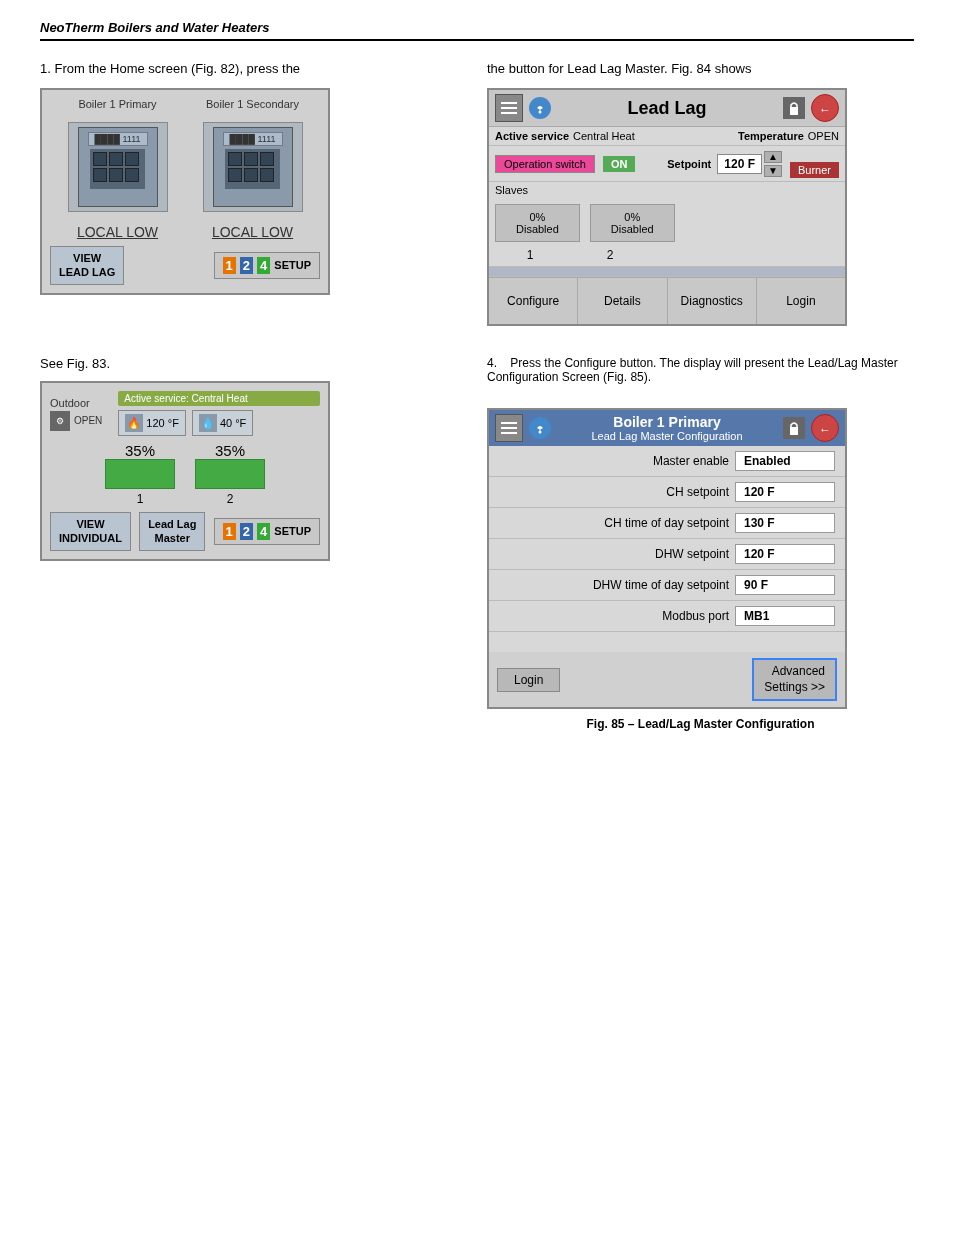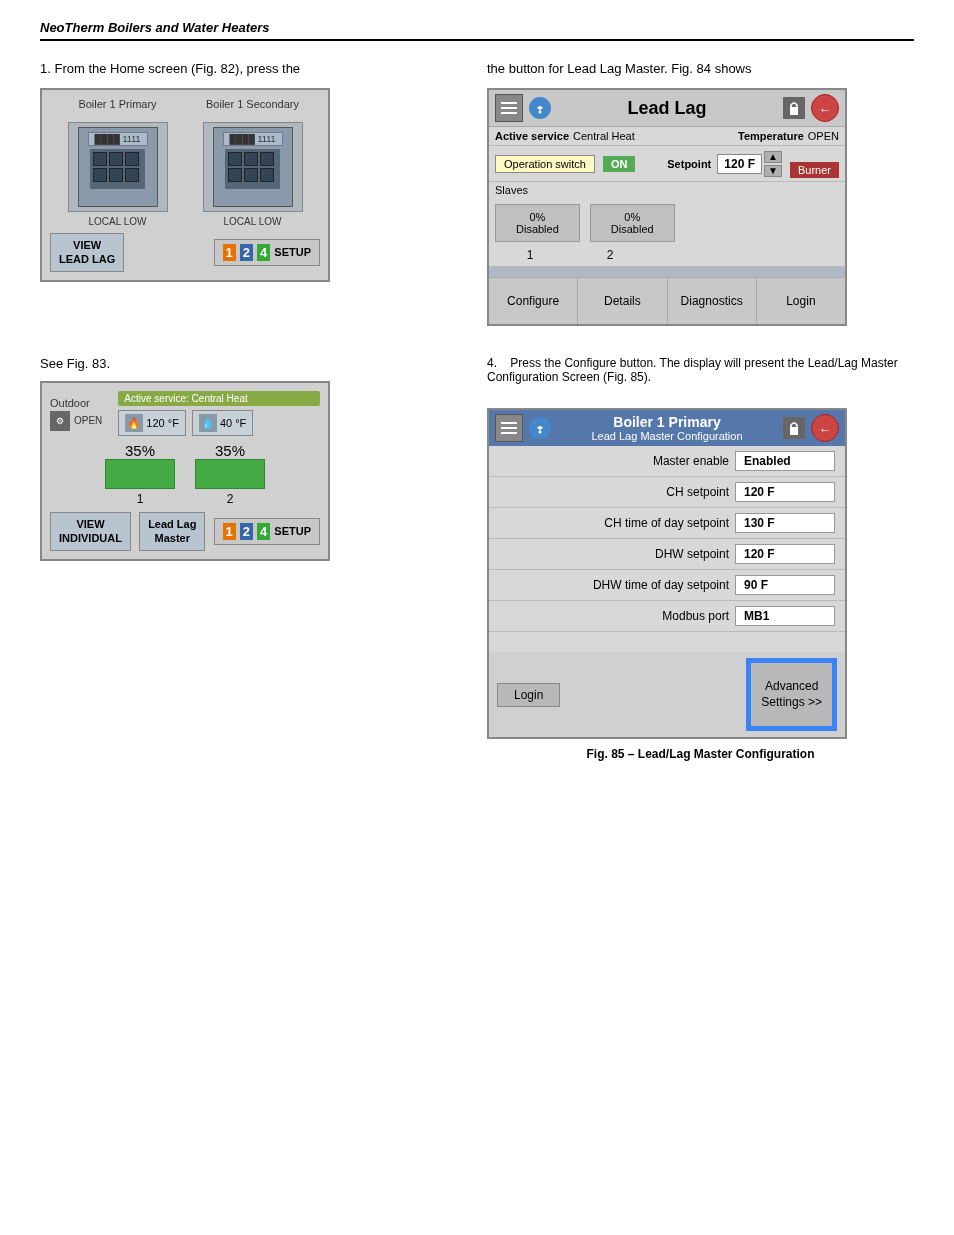--- a/index.html
+++ b/index.html
@@ -63,24 +63,25 @@
       height: 90px;
       margin: 4px auto;
       width: 100px;
       display: flex;
       flex-direction: column;
       align-items: center;
       justify-content: center;
       position: relative;
     }
     .local-low {
-      font-size: 10px;
+      font-size: 14px;
       color: #333;
-      margin-top: 4px;
-      text-align: center;
+      margin-top: 12px;
+      text-align: center;
+      text-decoration: underline;
     }
     .boiler-footer {
       display: flex;
       justify-content: space-between;
       align-items: center;
       margin-top: 6px;
     }
     .view-lead-lag-btn {
       background: #b8c4d0;
       border: 1px solid #888;
@@ -206,21 +207,21 @@
     .ll-op-row {
       display: flex;
       align-items: center;
       padding: 3px 6px;
       background: #d8d8d8;
       border-bottom: 1px solid #bbb;
       font-size: 11px;
       gap: 8px;
     }
     .ll-op-btn {
-      background: #fef9c3;
+      background: #ec4899;
       border: 1px solid #888;
       padding: 2px 8px;
       font-size: 11px;
     }
     .ll-on-badge {
       background: #55aa55;
       color: white;
       padding: 2px 8px;
       font-size: 11px;
       font-weight: bold;
@@ -475,24 +476,24 @@
       background: #d0d0d0;
     }
     .cs-login-btn {
       background: #b8b8b8;
       border: 1px solid #888;
       padding: 4px 16px;
       font-size: 12px;
     }
     .cs-advanced-btn {
       background: #b8b8b8;
-      border: 5px solid #3b82f6;
-      padding: 16px 10px;
-      font-size: 12px;
-      text-align: center;
+      border: 2px solid #3b82f6;
+      padding: 4px 10px;
+      font-size: 12px;
+      text-align: right;
       line-height: 1.3;
     }
 
     .fig-caption {
       font-size: 12px;
       font-weight: bold;
       text-align: center;
       margin-top: 8px;
     }
   </style>

